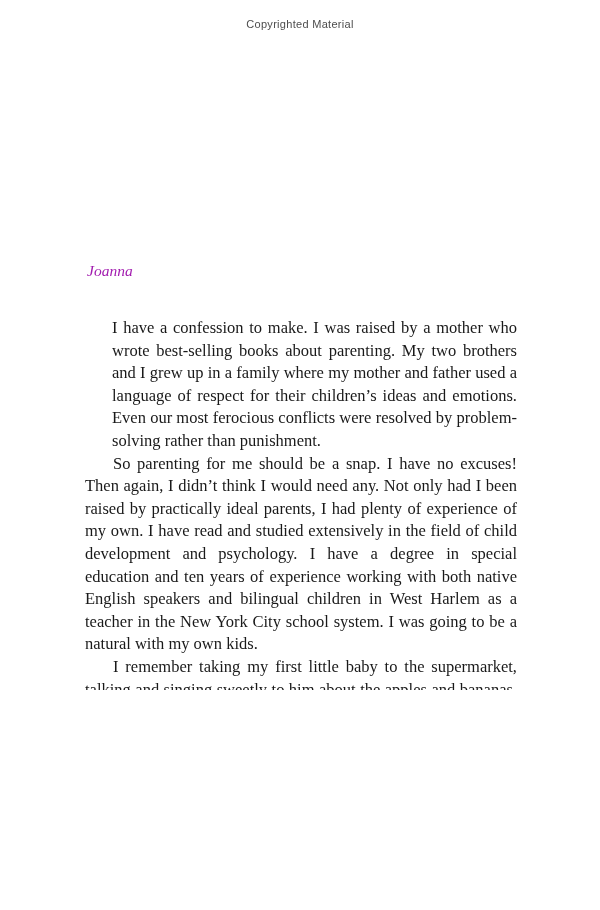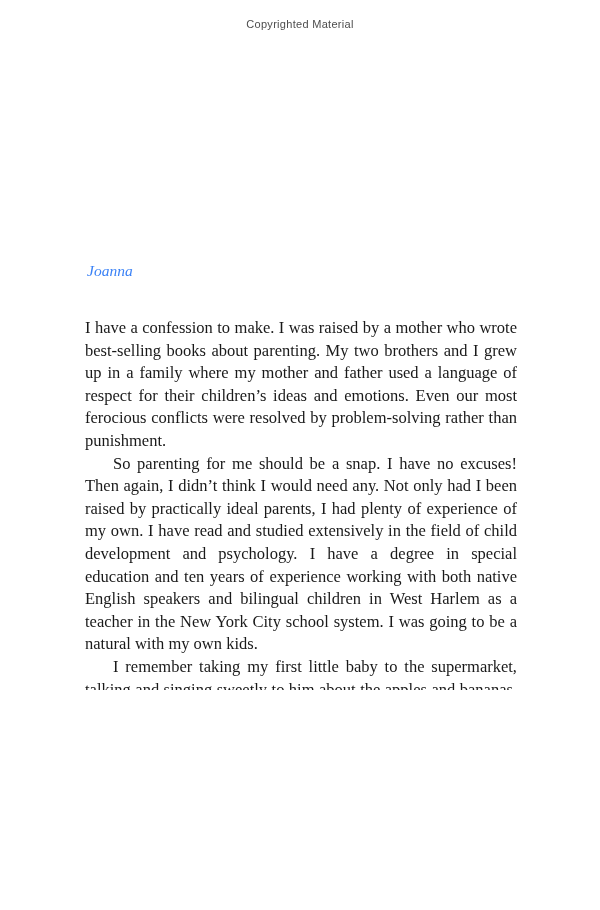--- a/index.html
+++ b/index.html
@@ -37,37 +37,37 @@
     color: #272727;
     letter-spacing: 0.7px;
     font-family: "Liberation Serif", serif;
   }
   .author {
     position: absolute;
     left: 87px;
     top: 262px;
     font-style: italic;
     font-size: 15.5px;
-    color: #3b82f6;
+    color: #a21caf;
   }
   .body-text {
     position: absolute;
     left: 85px;
     top: 317px;
     width: 432px;
     font-size: 16.5px;
     line-height: 22.6px;
     text-align: justify;
     color: #191919;
   }
   .body-text p {
     text-indent: 28px;
     margin: 0;
   }
-  .body-text p.no-indent { text-indent: 0; }
+  .body-text p.no-indent { text-indent: 0; margin-left: 27px; }
   .body-text p.justify-last { text-align-last: justify; }
   .page-number {
     position: absolute;
     left: 0;
     width: 100%;
     top: 840px;
     text-align: center;
     font-size: 15px;
     letter-spacing: 1.2px;
     color: #1b1b1b;

